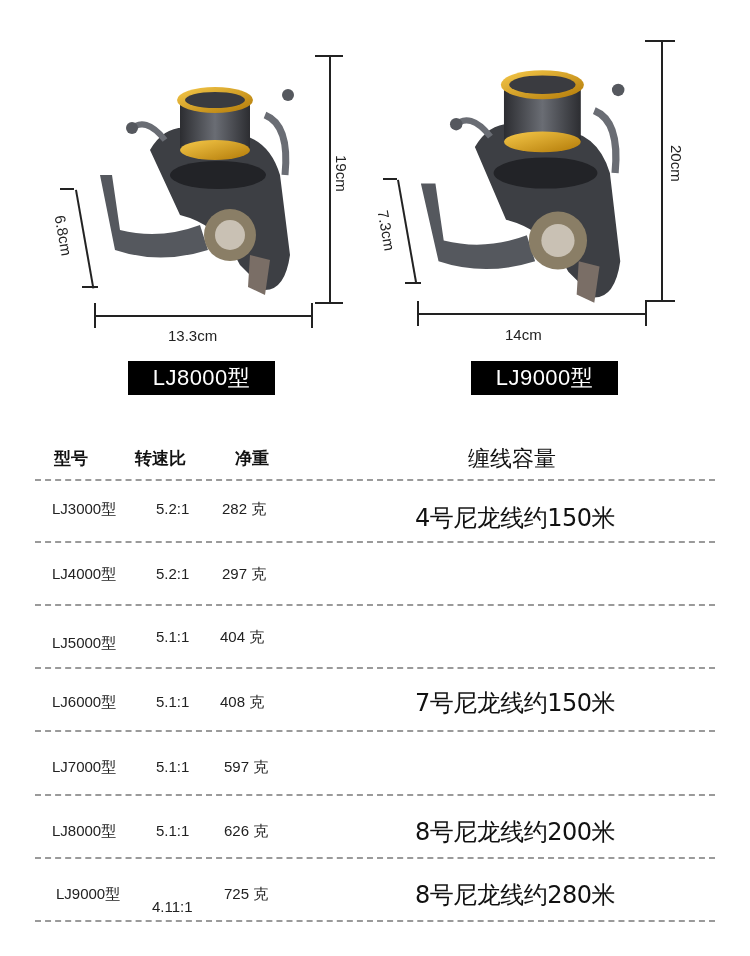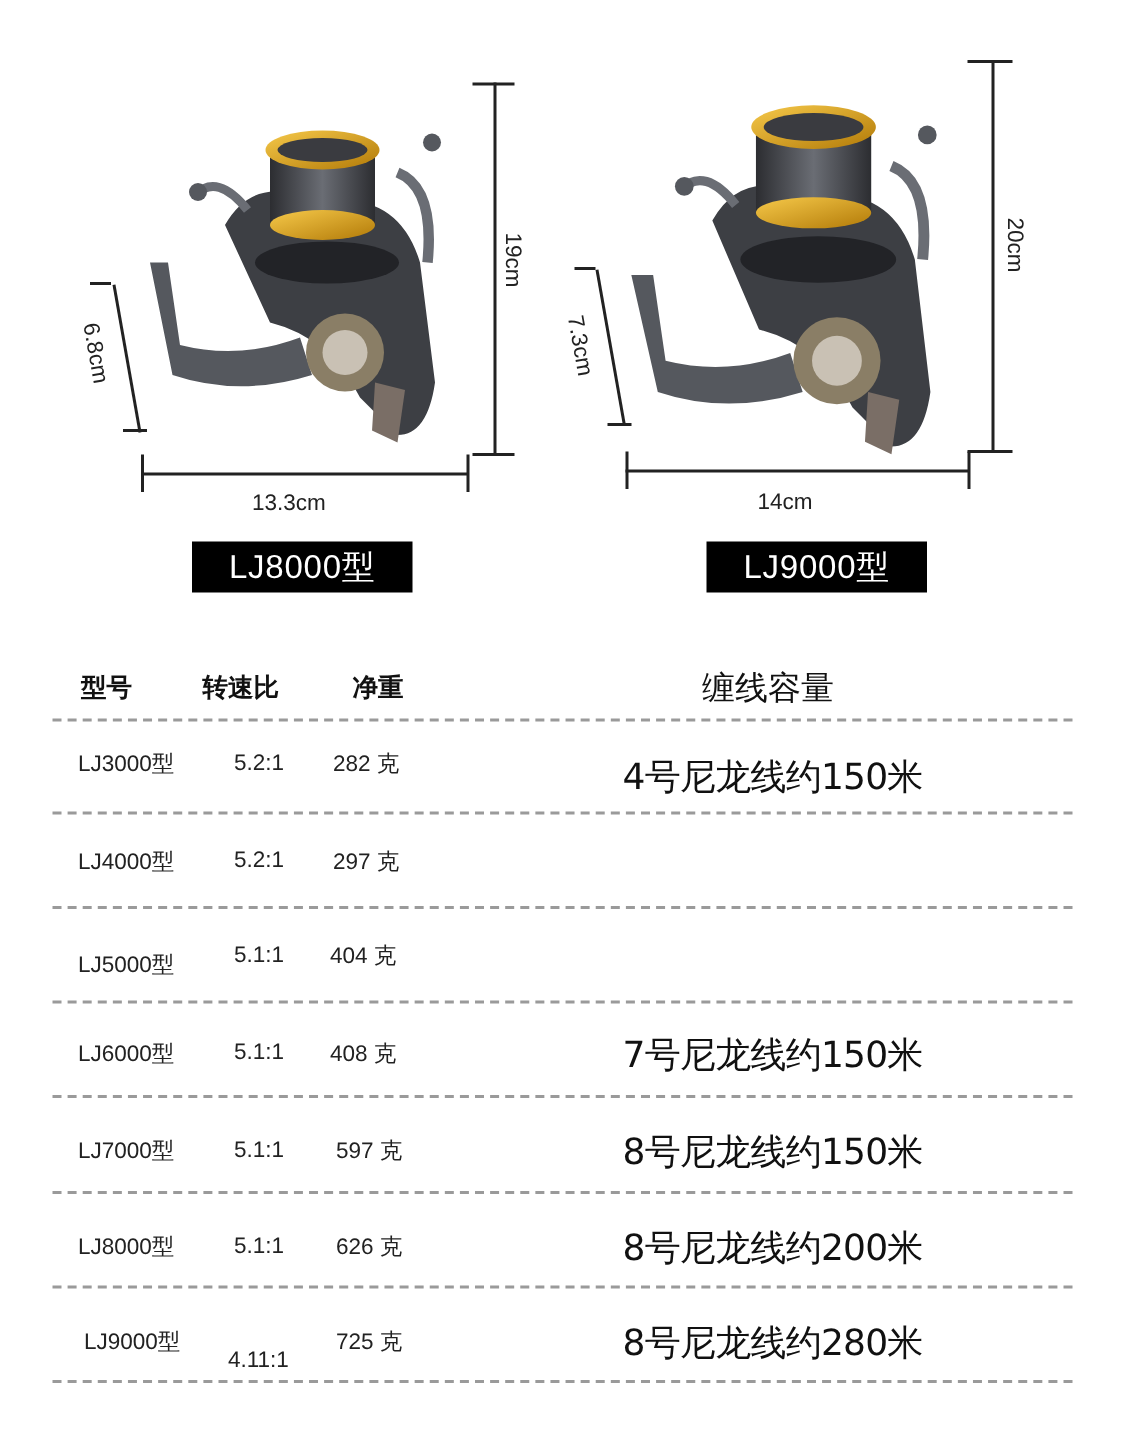--- a/index.html
+++ b/index.html
@@ -160,21 +160,20 @@
     <div class="cell" style="left:144px;top:24px">5.1:1</div>
     <div class="cell" style="left:208px;top:24px">408 克</div>
     <div class="cap" style="top:18px">7号尼龙线约150米</div>
   </div>
   <div class="dash" style="top:730px"></div>
 
   <div class="row" style="top:732px">
     <div class="cell" style="left:40px;top:26px">LJ7000型</div>
     <div class="cell" style="left:144px;top:26px">5.1:1</div>
     <div class="cell" style="left:212px;top:26px">597 克</div>
-    <div class="cap" style="top:20px">8号尼龙线约150米</div>
   </div>
   <div class="dash" style="top:794px"></div>
 
   <div class="row" style="top:796px">
     <div class="cell" style="left:40px;top:26px">LJ8000型</div>
     <div class="cell" style="left:144px;top:26px">5.1:1</div>
     <div class="cell" style="left:212px;top:26px">626 克</div>
     <div class="cap" style="top:20px">8号尼龙线约200米</div>
   </div>
   <div class="dash" style="top:857px"></div>

